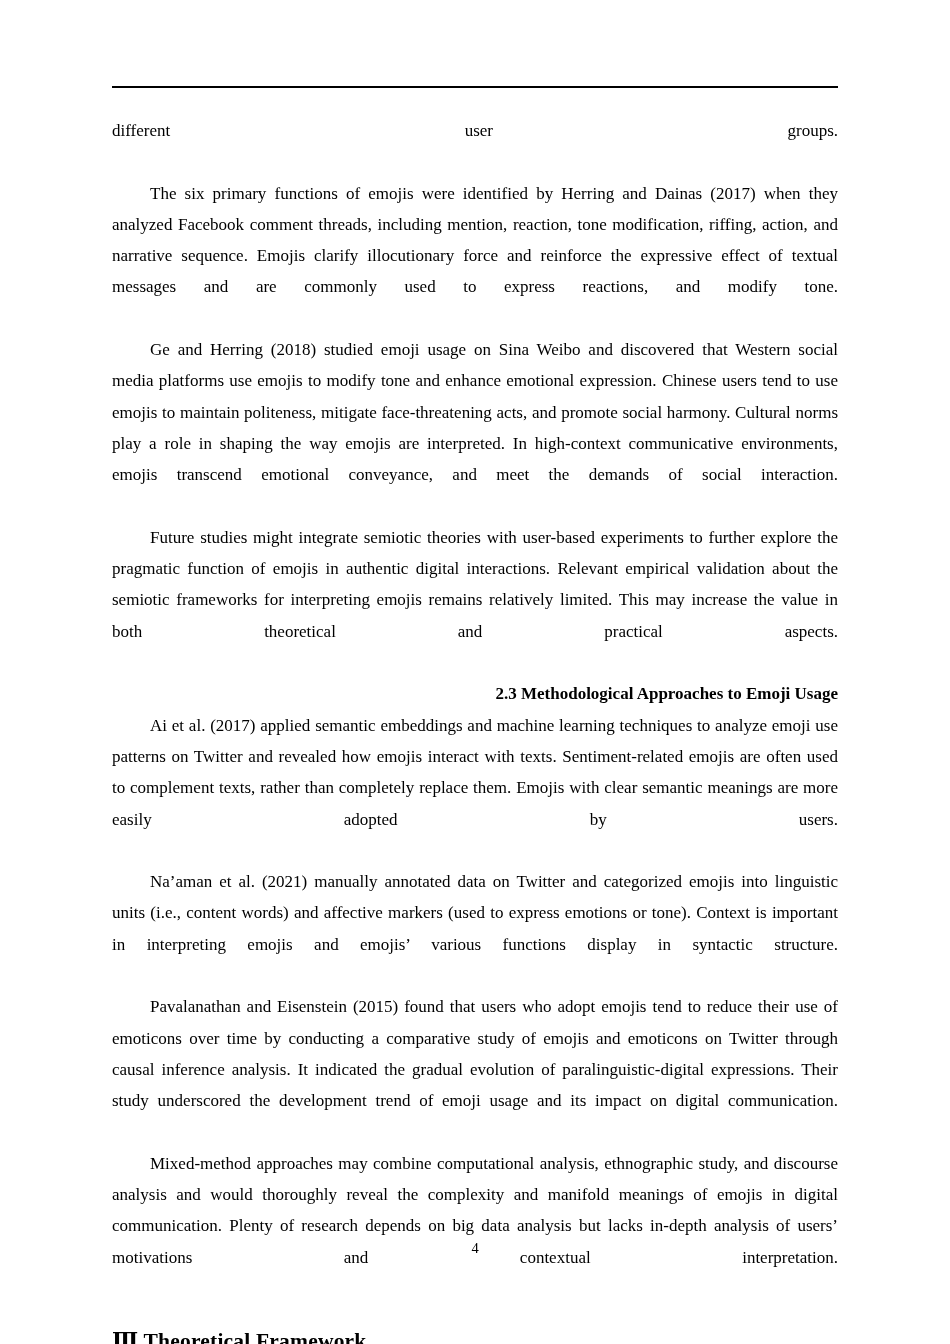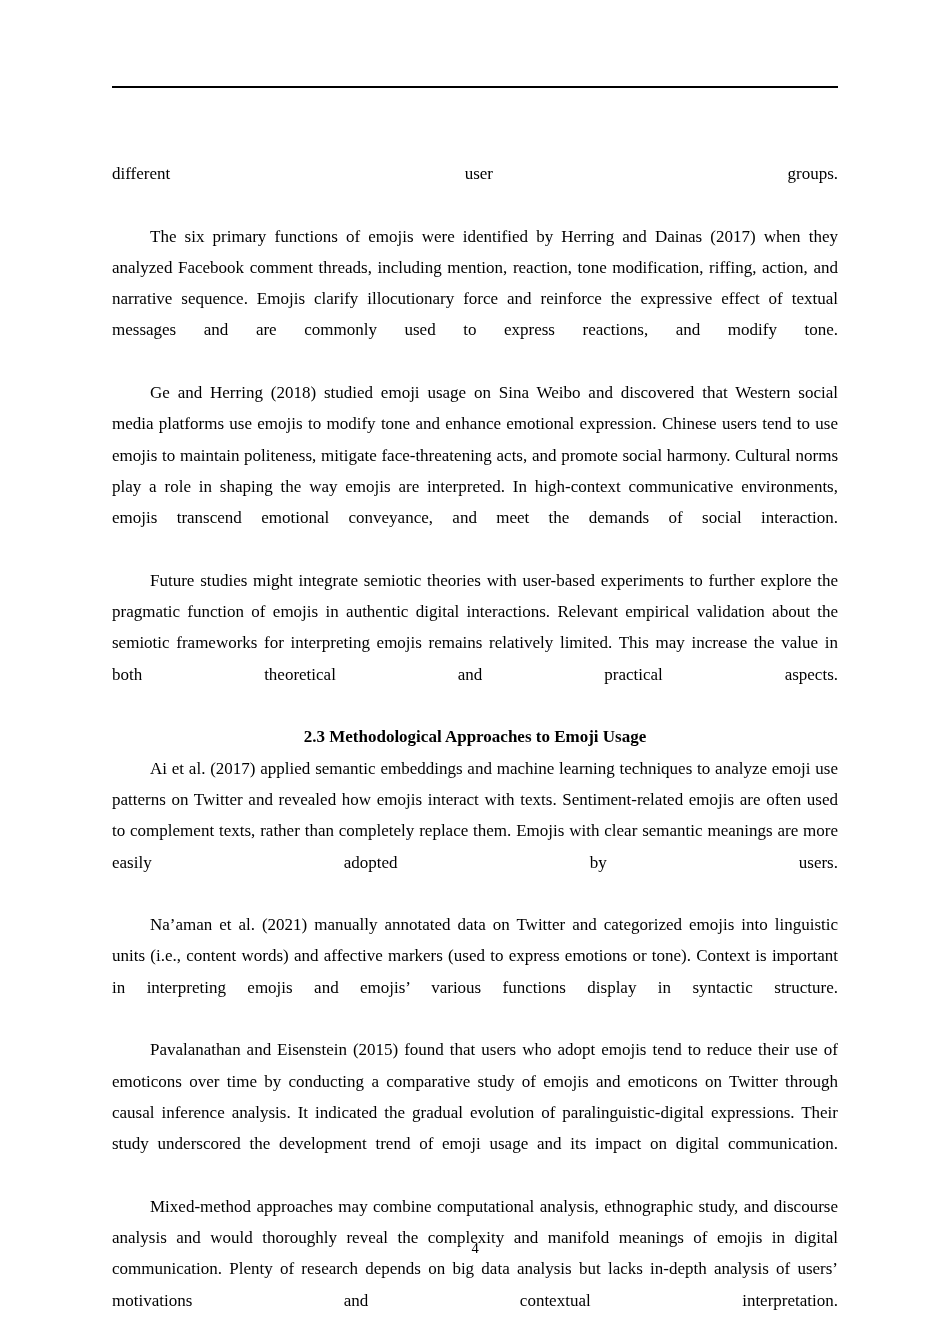--- a/index.html
+++ b/index.html
@@ -37,34 +37,33 @@
     font-size: 17.0px;
     line-height: 31.3px;
     text-align: justify;
     text-justify: inter-word;
     text-indent: 38px;
     word-spacing: 0.02em;
     hyphens: none;
   }
   p.body-par.no-indent {
     text-indent: 0;
-    margin-top: 43px;
   }
   
   p.body-par:after {
     content: "";
     display: inline-block;
     width: 100%;
   }
   h3.sub-heading {
     margin: 0;
     font-size: 17.0px;
     line-height: 31.3px;
     font-weight: bold;
-    text-align: center;
+    text-align: right;
     text-indent: 0;
   }
   h2.main-heading {
     margin: 20px 0 0 0;
     font-size: 21.5px;
     line-height: 34px;
     font-weight: bold;
     text-align: left;
     text-indent: 0;
     letter-spacing: 0.2px;

